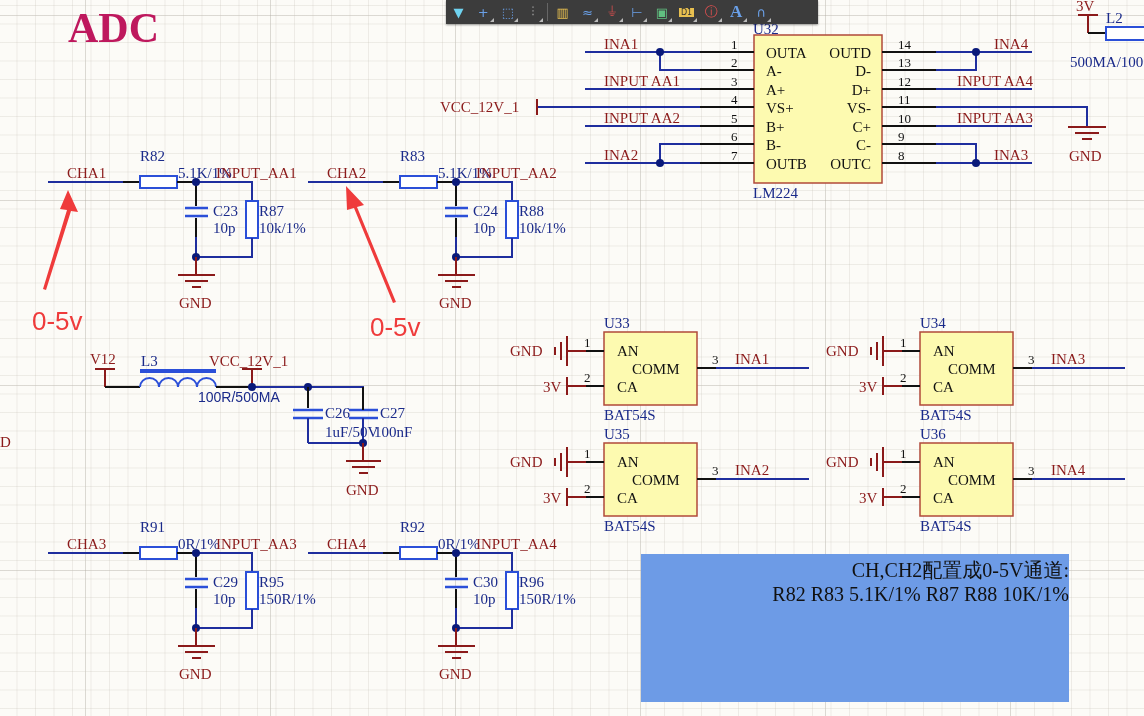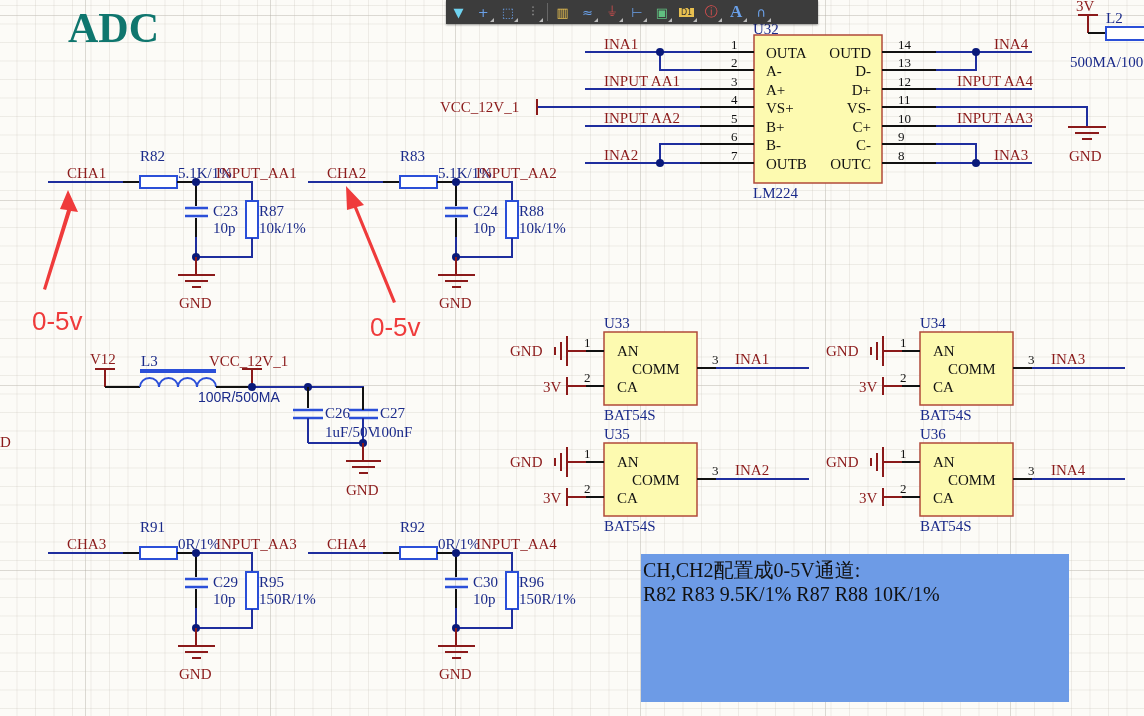--- a/index.html
+++ b/index.html
@@ -31,21 +31,21 @@
   #toolbar{position:absolute;left:446px;top:0;width:372px;height:24px;background:#3c3c3c;
     display:flex;align-items:center;box-shadow:0 1px 2px rgba(0,0,0,0.4);}
   .tb{width:24.8px;height:24px;display:flex;align-items:center;justify-content:center;position:relative;
     font-family:"DejaVu Sans",sans-serif;font-size:13px;color:#ddd;cursor:pointer;}
   .tb::after{content:"";position:absolute;right:2px;bottom:2px;border-left:4px solid transparent;border-bottom:4px solid #bbb;}
   .tb.noarrow::after{display:none;}
   .tbsep{width:1px;height:18px;background:#666;margin:0 2px;}
   #note{position:absolute;left:641px;top:554px;width:428px;height:148px;background:#6d9be6;
     color:#111;font-family:"Liberation Serif","DejaVu Serif",serif;font-size:20px;line-height:24px;padding:4px 0 0 2px;box-sizing:border-box;}
   #note div{white-space:pre;}
-  #title{position:absolute;left:68px;top:4px;color:#0f766e;font-weight:bold;font-size:42px;
+  #title{position:absolute;left:68px;top:4px;color:#be185d;font-weight:bold;font-size:42px;
     font-family:"Liberation Serif","DejaVu Serif",serif;}
 </style>
 </head>
 <body>
 
 <div id="sheet">
   <div class="grid"></div>
 
   <div id="title">ADC</div>
 
@@ -460,17 +460,17 @@
         <span style="color: rgb(224, 80, 80);">ⓘ</span>
       </div>
       <div class="tb">
         <span style="color: rgb(106, 160, 232); font-family: &quot;Liberation Serif&quot;, serif; font-size: 17px; font-weight: bold;">A</span>
       </div>
       <div class="tb">
         <span style="color: rgb(106, 160, 232);">∩</span>
       </div>
     </div>
 
-  <div id="note" style="background: rgb(109, 155, 230);">
+  <div id="note" style="background: rgb(109, 155, 230); text-align: right;">
     <div>CH,CH2配置成0-5V通道:</div>
-    <div>R82 R83 9.5K/1% R87 R88 10K/1%</div>
+    <div>R82 R83 5.1K/1% R87 R88 10K/1%</div>
   </div>
 </div>
 
 </body></html>

